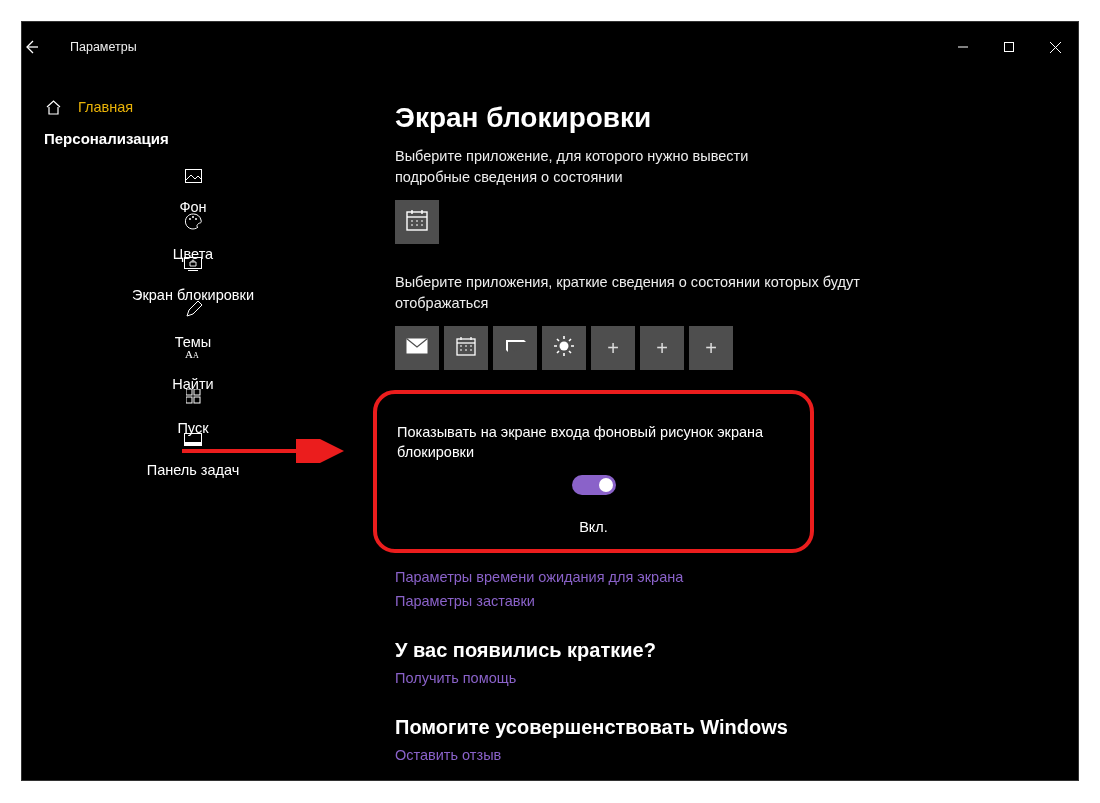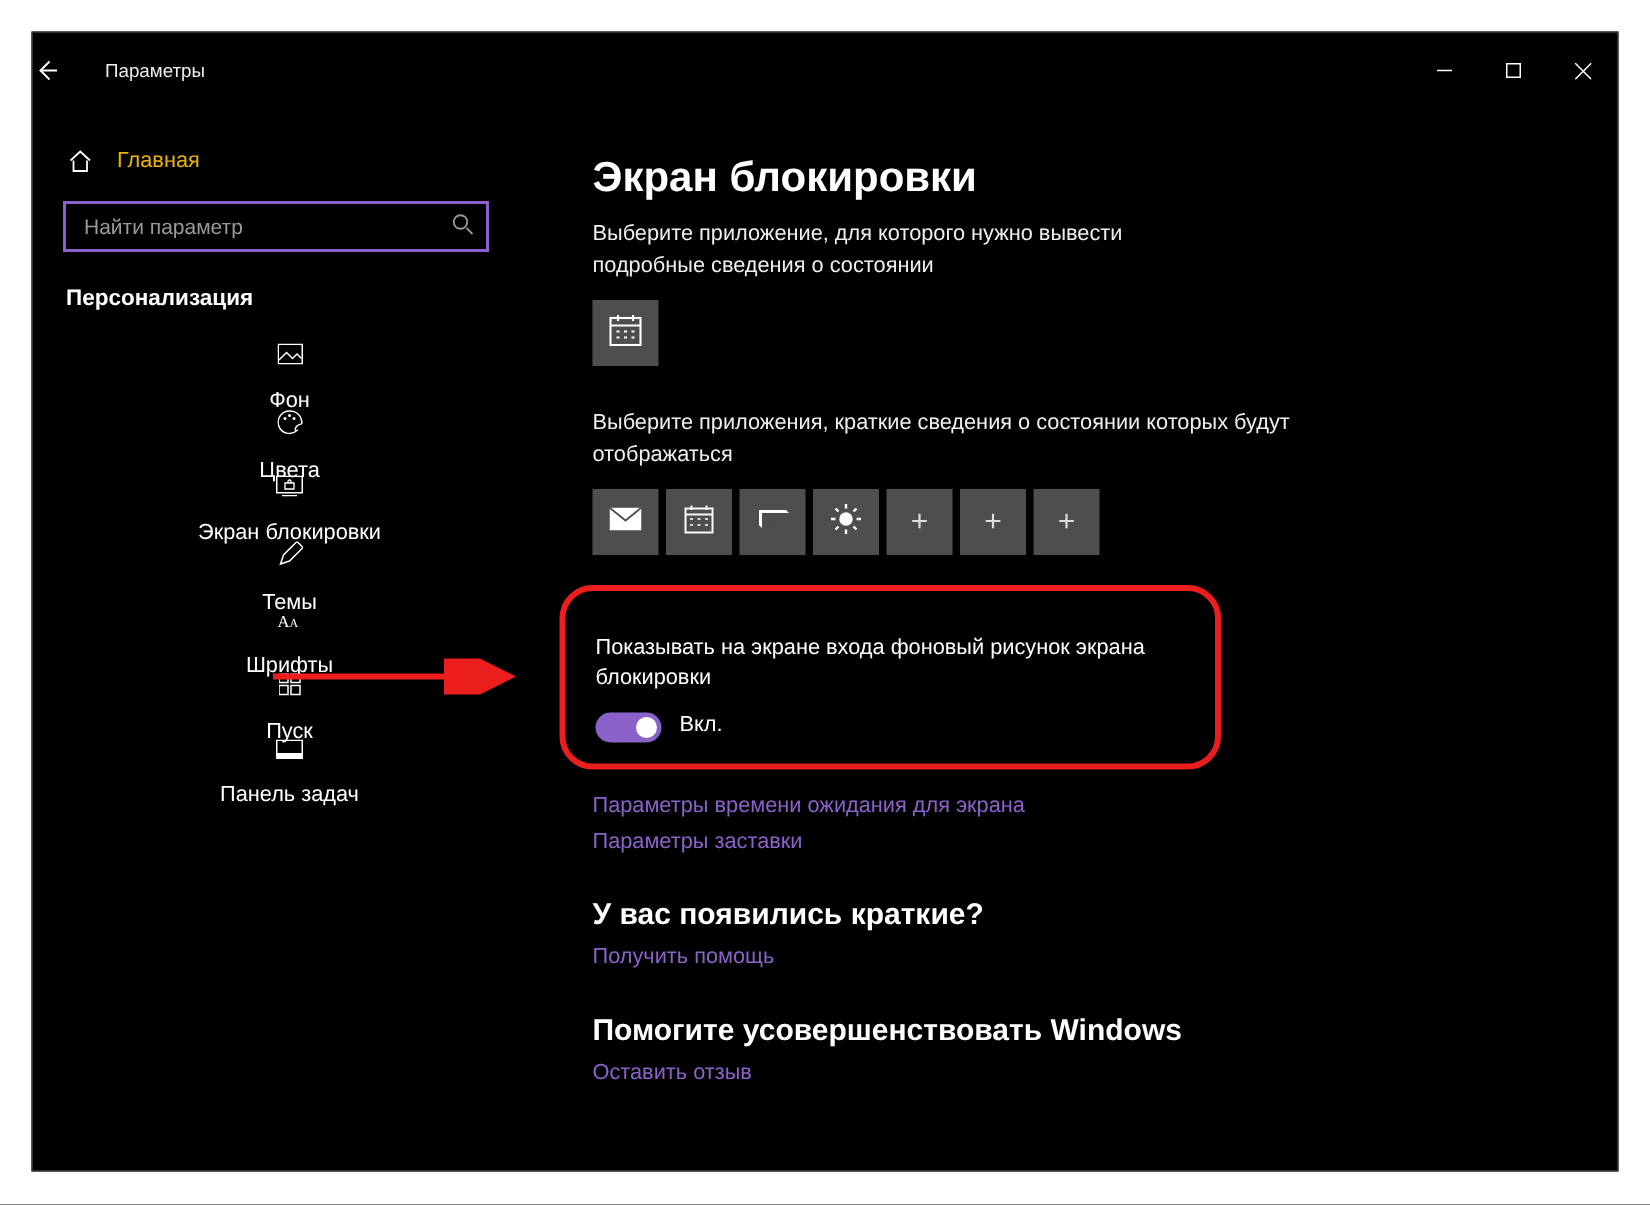--- a/index.html
+++ b/index.html
@@ -97,21 +97,21 @@
   .highlight-box {
     position:relative;
     border:4px solid #eb1d1d;
     border-radius:22px;
     padding:28px 20px 14px 20px;
     margin-left:-22px;
     margin-right:240px;
     margin-bottom:16px;
   }
   .setting-label { font-size:14.5px; color:#fff; margin-bottom:12px; line-height:1.4; }
-  .toggle-row { display:flex; gap:12px; }
+  .toggle-row { display:flex; align-items:center; gap:24px;flex-direction:column; }
   .toggle {
     width:44px; height:20px; border-radius:10px;
     background:#8a62c9; position:relative;
   }
   .toggle::after {
     content:""; position:absolute; right:3px; top:3px;
     width:14px; height:14px; border-radius:50%; background:#fff;
   }
   .toggle-state { font-size:14.5px; color:#fff; }
 
@@ -165,29 +165,20 @@
   <div class="sidebar">
     <div class="home-row">
       <span class="ic">
         <svg width="17" height="17" viewBox="0 0 17 17">
             <path d="M2 8 L8.5 2 L15 8 M4 8 V15 H13 V8" stroke="#fff" fill="none" stroke-width="1.2"></path>
           </svg>
       </span>
       <span>Главная</span>
     </div>
 
-    <div class="searchbox">
-      <input placeholder="Найти параметр" style="">
-      <span class="search-ic">
-        <svg width="15" height="15" viewBox="0 0 15 15">
-            <circle cx="6" cy="6" r="4.5" stroke="#999" fill="none" stroke-width="1.2"></circle>
-            <path d="M10 10 L14 14" stroke="#999" stroke-width="1.2"></path>
-          </svg>
-      </span>
-    </div>
 
     <div class="cat-title">Персонализация</div>
 
     <div class="nav-item">
       <span class="ic">
         <svg width="17" height="14" viewBox="0 0 17 14">
             <rect x="0.5" y="0.5" width="16" height="13" stroke="#fff" fill="none"></rect>
             <path d="M1 11 L6 6 L10 10 L13 7 L16 10" stroke="#fff" fill="none"></path>
           </svg>
       </span>
@@ -222,21 +213,21 @@
       </span>
       <span>Темы</span>
     </div>
     <div class="nav-item">
       <span class="ic">
         <svg width="17" height="15" viewBox="0 0 17 15">
             <text x="0" y="13" font-size="11" fill="#fff" font-family="Segoe UI">A</text>
             <text x="8" y="13" font-size="8" fill="#fff" font-family="Segoe UI">A</text>
           </svg>
       </span>
-      <span>Шрифты</span>
+      <span>Найти</span>
     </div>
     <div class="nav-item">
       <span class="ic">
         <svg width="15" height="15" viewBox="0 0 15 15">
             <rect x="0" y="0" width="6" height="6" stroke="#fff" fill="none"></rect>
             <rect x="8" y="0" width="6" height="6" stroke="#fff" fill="none"></rect>
             <rect x="0" y="8" width="6" height="6" stroke="#fff" fill="none"></rect>
             <rect x="8" y="8" width="6" height="6" stroke="#fff" fill="none"></rect>
           </svg>
       </span>

